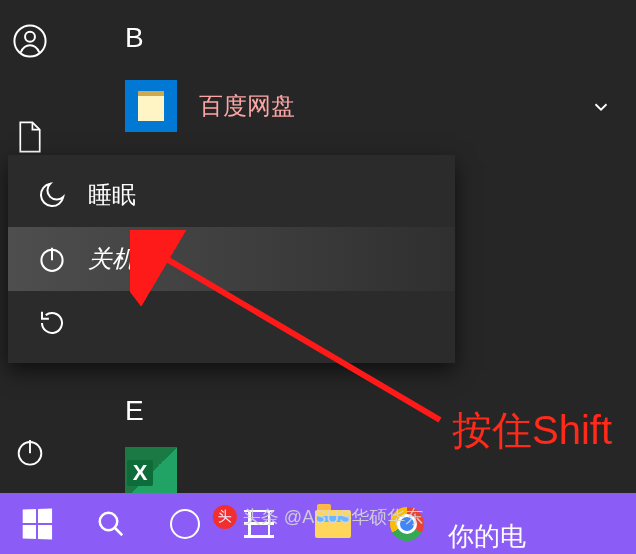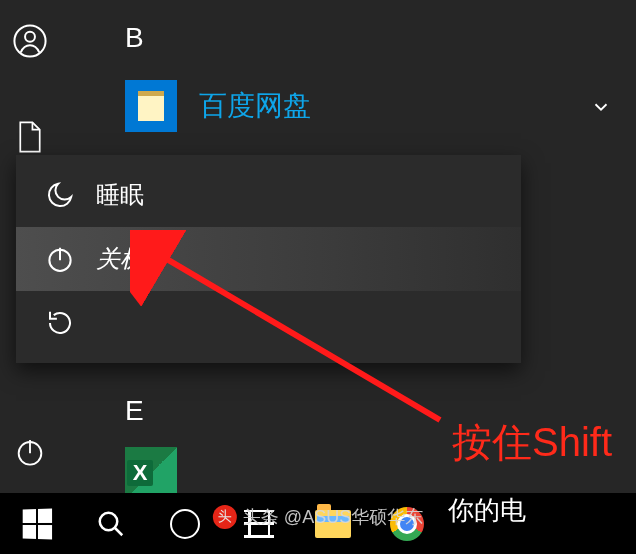--- a/index.html
+++ b/index.html
@@ -37,22 +37,22 @@
       font-size: 28px;
       font-weight: 400;
       padding-left: 20px;
       margin-bottom: 20px;
     }
     .app-row {
       display: flex;
       align-items: center;
       gap: 22px;
       padding: 6px 20px;
-      color: #0ea5e9;
-      font-size: 28px;
+      color: #fca5a5;
+      font-size: 24px;
     }
     .app-icon-baidu {
       width: 52px; height: 52px;
       background: #0078d4;
       display: flex; align-items: center; justify-content: center;
     }
     .app-icon-baidu::after { content:""; width: 26px; height: 30px; background: #fff4c4; border-top: 5px solid #cfa94d; box-sizing: border-box;}
     .app-icon-excel {
       width: 52px; height: 52px;
       background: linear-gradient(135deg, #1b7a43 0 50%, #21a366 50%);
@@ -67,22 +67,22 @@
     .chevron {
       position: absolute;
       right: 24px;
       top: 96px;
       color: #fff;
     }
 
     
     .power-menu {
       position: absolute;
-      left: 16px; top: 155px;
-      width: 505px;
+      left: 8px; top: 155px;
+      width: 447px;
       background: #2b2b2b;
       box-shadow: 0 8px 20px rgba(0,0,0,.6);
       padding: 8px 0;
     }
     .power-item {
       display: flex;
       align-items: center;
       gap: 20px;
       color: #fff;
       font-size: 24px;
@@ -97,34 +97,34 @@
 
     
     .arrow-svg {
       position: absolute;
       left: 130px; top: 230px;
       pointer-events: none;
     }
     .anno-text {
       position: absolute;
       right: 24px;
-      top: 415px;
+      top: 403px;
       color: #ff2a1a;
       font-size: 40px;
       font-weight: 500;
     }
 
     
     .taskbar {
       position: absolute;
       left: 0; bottom: 0; right: 0;
       height: 61px;
-      background: #000000;
+      background: #8b5cf6;
       display: flex;
-      align-items: flex-start;
+      align-items: flex-end;
     }
     .tb-item {
       width: 74px; height: 61px;
       display: flex; align-items: center; justify-content: center;
       color: #fff;
     }
     .tb-text { color:#fff; font-size:26px; white-space:nowrap; margin-left:4px;}
     .win-logo { display: grid; grid-template-columns: 1fr 1fr; grid-template-rows: 1fr 1fr; gap:2px; width:30px; height:30px; transform: perspective(120px) rotateY(-12deg); }
     .win-logo span { background:#fff; }
     .cortana-ring { width:30px; height:30px; border:2.5px solid #fff; border-radius:50%; }

